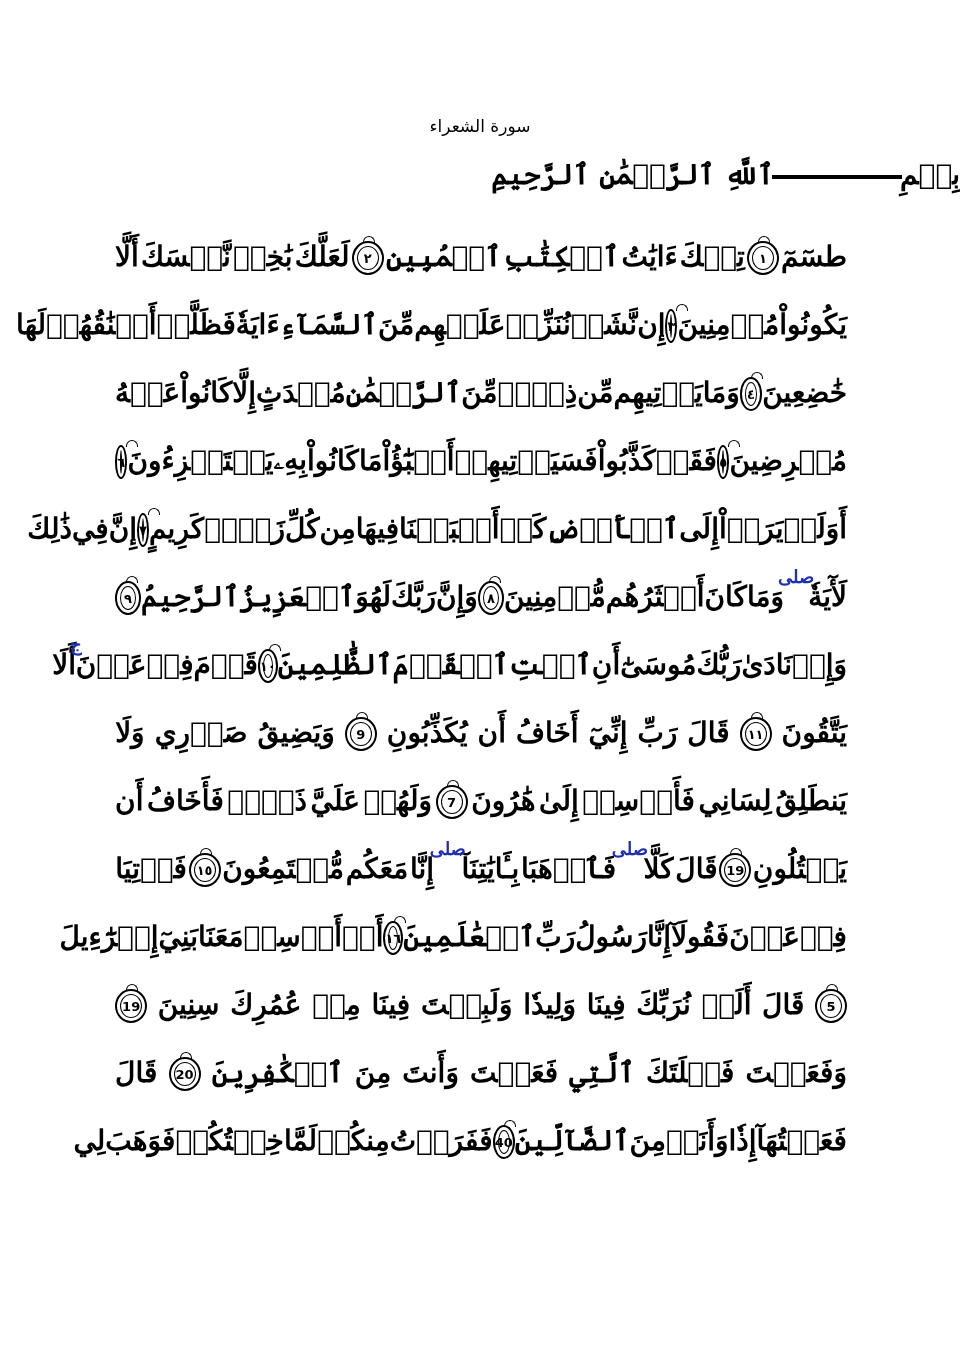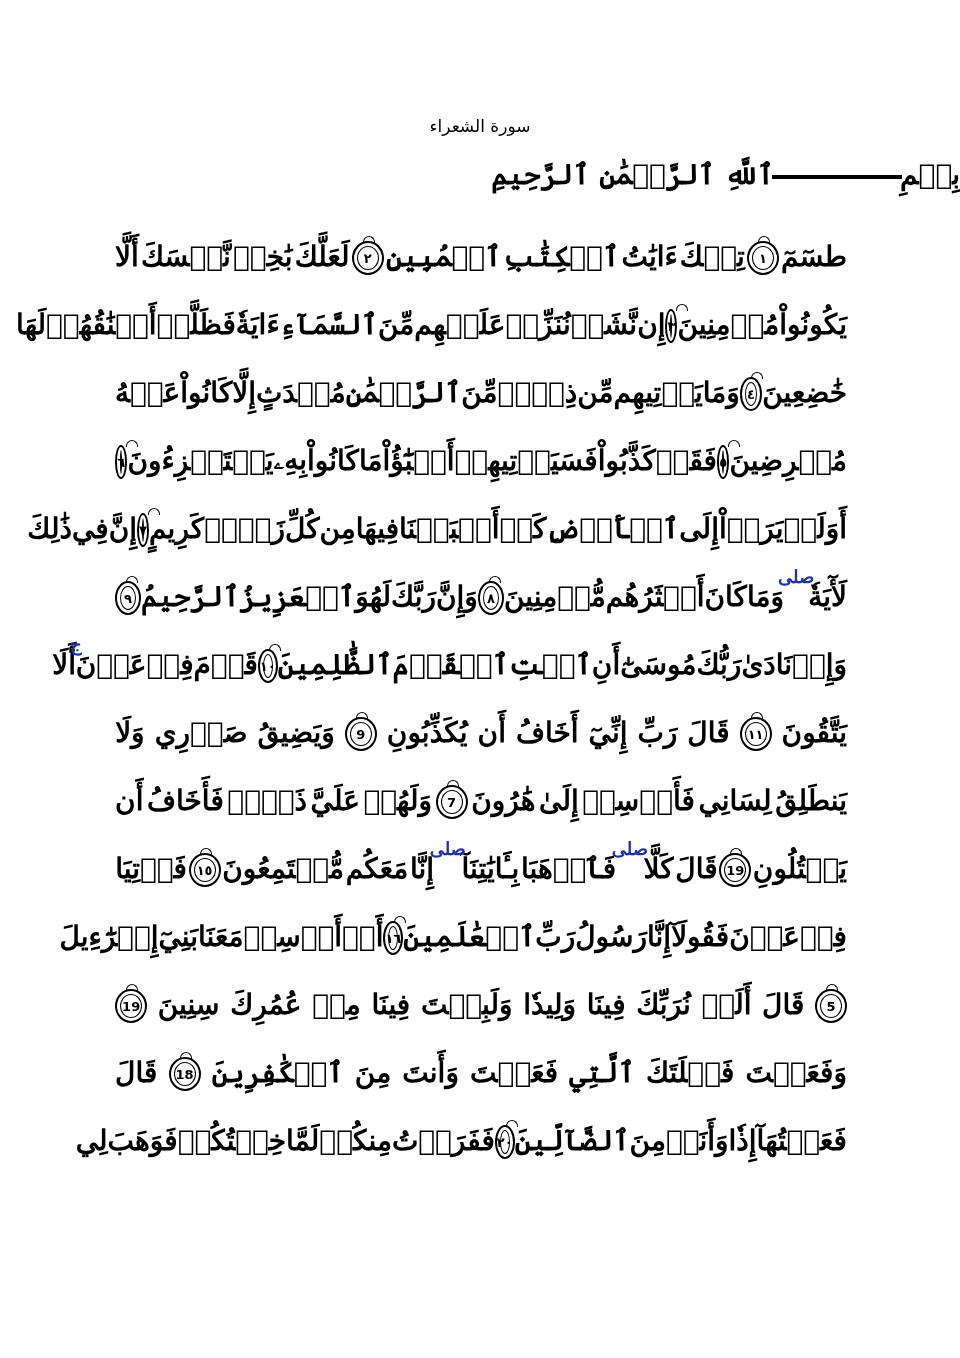--- a/index.html
+++ b/index.html
@@ -207,30 +207,30 @@
       <span class="marker">19</span>
     </div>
     <div class="line">
       <span class="seg">وَفَعَلۡتَ</span>
       <span class="seg">فَعۡلَتَكَ</span>
       <span class="seg">ٱلَّتِي</span>
       <span class="seg">فَعَلۡتَ</span>
       <span class="seg">وَأَنتَ</span>
       <span class="seg">مِنَ</span>
       <span class="seg">ٱلۡكَٰفِرِينَ</span>
-      <span class="marker">18</span>
+      <span class="marker">20</span>
       <span class="seg">قَالَ</span>
     </div>
     <div class="line">
       <span class="seg">فَعَلۡتُهَآ</span>
       <span class="seg">إِذٗا</span>
       <span class="seg">وَأَنَا۠</span>
       <span class="seg">مِنَ</span>
       <span class="seg">ٱلضَّآلِّينَ</span>
-      <span class="marker">٢٠</span>
+      <span class="marker">40</span>
       <span class="seg">فَفَرَرۡتُ</span>
       <span class="seg">مِنكُمۡ</span>
       <span class="seg">لَمَّا</span>
       <span class="seg">خِفۡتُكُمۡ</span>
       <span class="seg">فَوَهَبَ</span>
       <span class="seg">لِي</span>
     </div>
   </div>
 
 </body></html>

